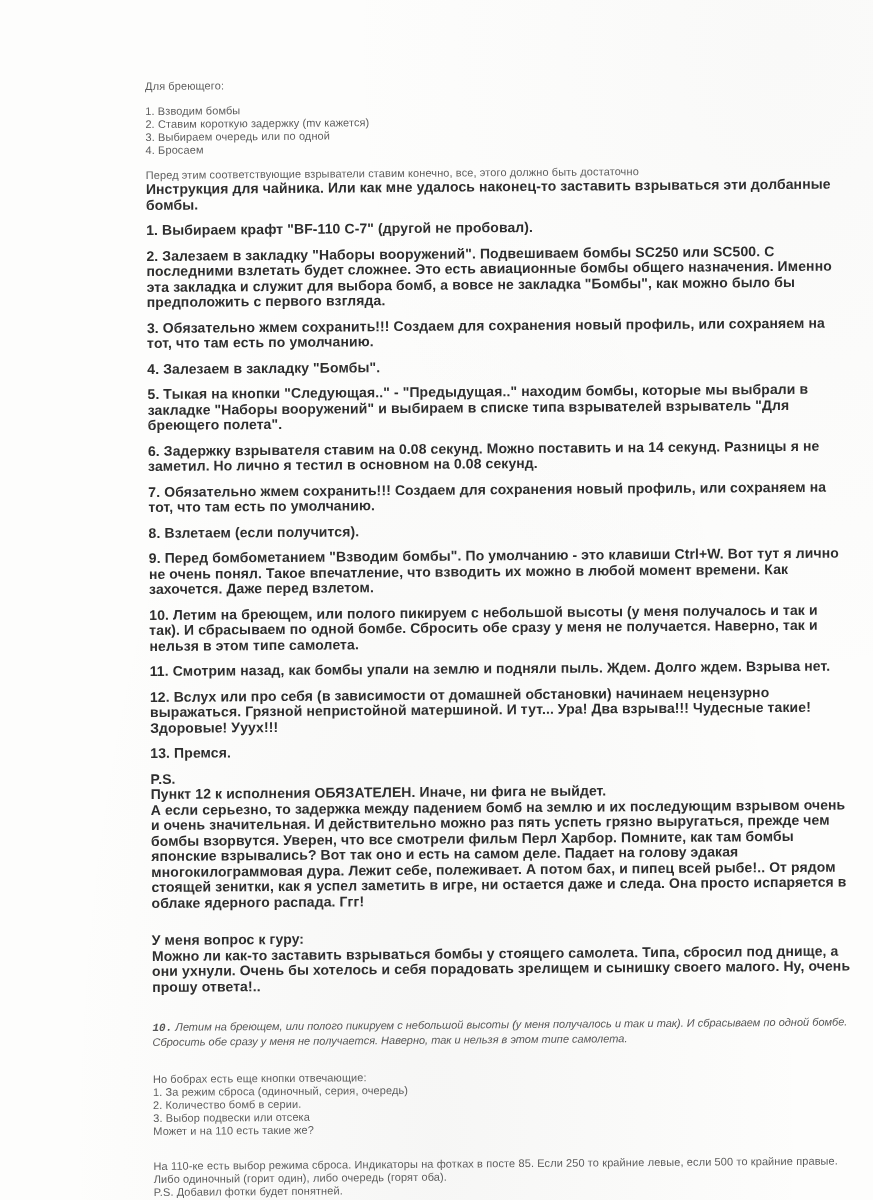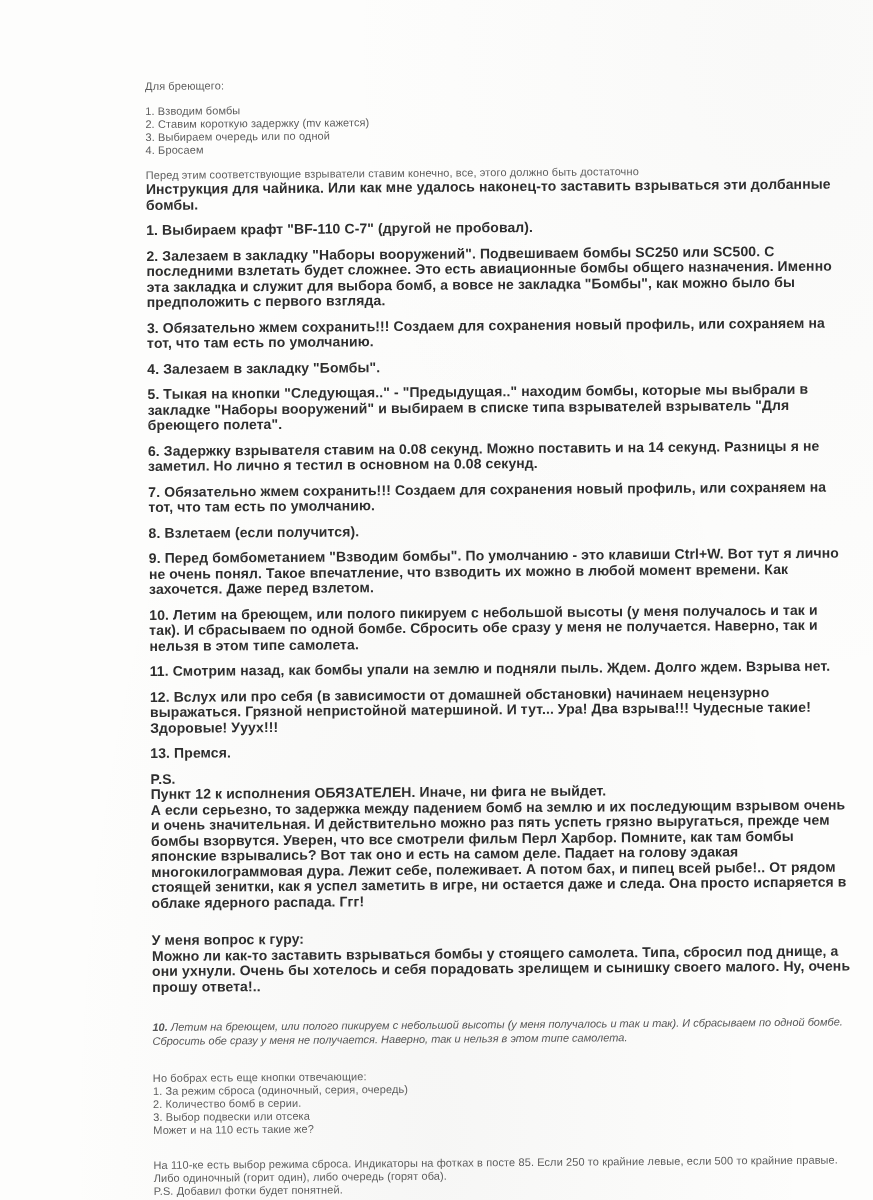--- a/index.html
+++ b/index.html
@@ -54,21 +54,21 @@
   .question-block { margin-top: 22px; }
   .question-block p { margin: 0; }
   
   .quote {
     margin-top: 26px;
     font-size: 11px;
     line-height: 13.5px;
     font-style: italic;
     color: #555;
   }
-  .quote .qnum { font-weight: bold; }
+  .quote .qnum { font-weight: bold; font-family: Liberation Mono, monospace; }
   
   .reply { margin-top: 24px; }
   .reply2 { margin-top: 22px; }
 </style>
 </head>
 <body>
 
 <div class="scan-page">
   <div class="content">
 

